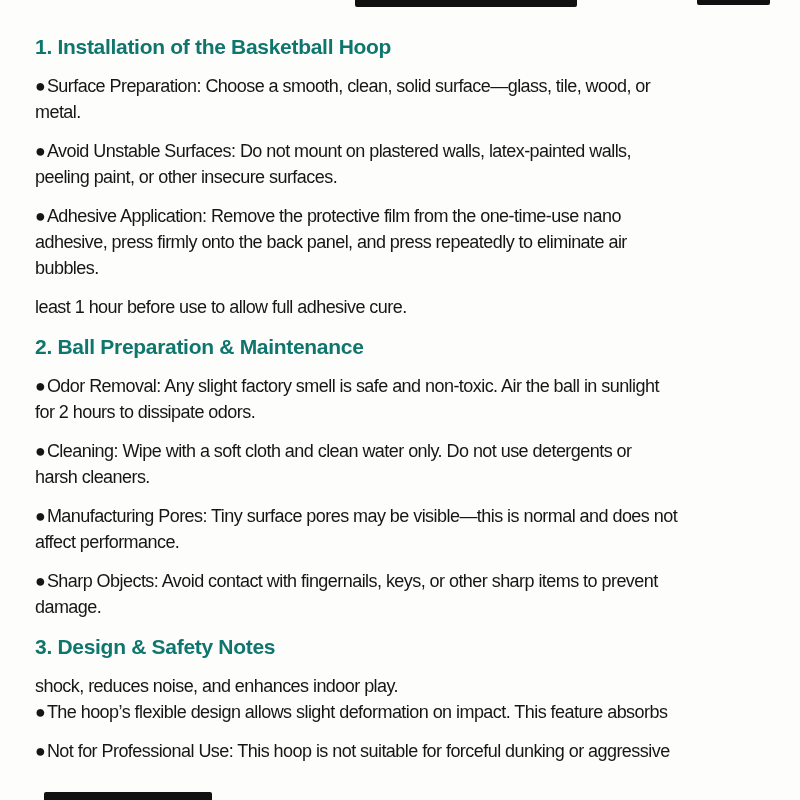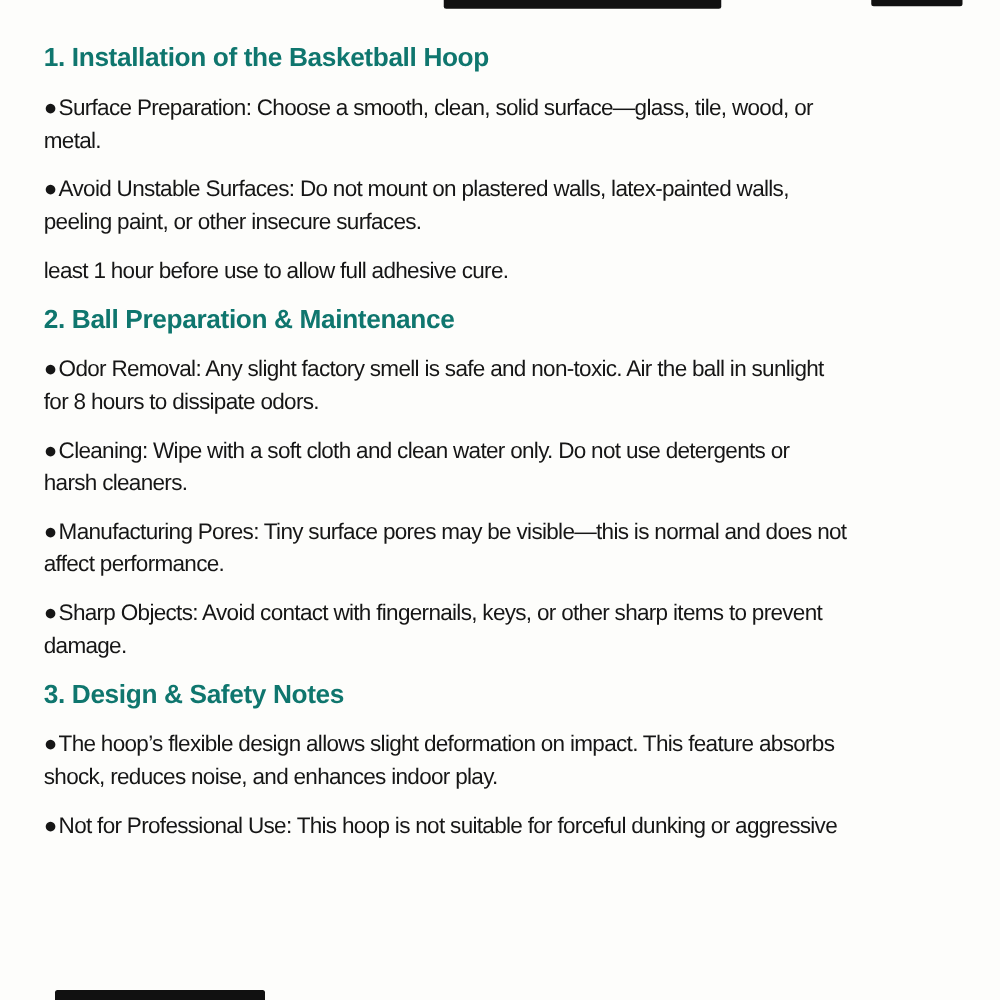--- a/index.html
+++ b/index.html
@@ -61,52 +61,57 @@
   <p class="item">
     <span class="line"><span class="bullet">●</span><span>Surface Preparation: Choose a smooth, clean, solid surface—glass, tile, wood, or</span></span>
     <span class="line">metal.</span>
   </p>
 
   <p class="item">
     <span class="line"><span class="bullet">●</span><span>Avoid Unstable Surfaces: Do not mount on plastered walls, latex-painted walls,</span></span>
     <span class="line">peeling paint, or other insecure surfaces.</span>
   </p>
 
+  <p class="item">
+    <span class="line"><span class="bullet">●</span><span>Adhesive Application: Remove the protective film from the one-time-use nano</span></span>
+    <span class="line">adhesive, press firmly onto the back panel, and press repeatedly to eliminate air</span>
+    <span class="line">bubbles.</span>
+  </p>
 
   <p class="item">
     <span class="line">least 1 hour before use to allow full adhesive cure.</span>
   </p>
 
   <div class="heading">2. Ball Preparation &amp; Maintenance</div>
 
 
   <p class="item">
     <span class="line"><span class="bullet">●</span><span>Odor Removal: Any slight factory smell is safe and non-toxic. Air the ball in sunlight</span></span>
-    <span class="line">for 8 hours to dissipate odors.</span>
+    <span class="line">for 2 hours to dissipate odors.</span>
   </p>
 
   <p class="item">
     <span class="line"><span class="bullet">●</span><span>Cleaning: Wipe with a soft cloth and clean water only. Do not use detergents or</span></span>
     <span class="line">harsh cleaners.</span>
   </p>
 
   <p class="item">
     <span class="line"><span class="bullet">●</span><span>Manufacturing Pores: Tiny surface pores may be visible—this is normal and does not</span></span>
     <span class="line">affect performance.</span>
   </p>
 
   <p class="item">
     <span class="line"><span class="bullet">●</span><span>Sharp Objects: Avoid contact with fingernails, keys, or other sharp items to prevent</span></span>
     <span class="line">damage.</span>
   </p>
 
   <div class="heading">3. Design &amp; Safety Notes</div>
 
   <p class="item">
+    <span class="line">shock, reduces noise, and enhances indoor play.</span>
     <span class="line"><span class="bullet">●</span><span>The hoop’s flexible design allows slight deformation on impact. This feature absorbs</span></span>
-    <span class="line">shock, reduces noise, and enhances indoor play.</span>
   </p>
 
   <p class="item">
     <span class="line"><span class="bullet">●</span><span>Not for Professional Use: This hoop is not suitable for forceful dunking or aggressive</span></span>
   </p>
 
 </div>
 
 </body></html>

